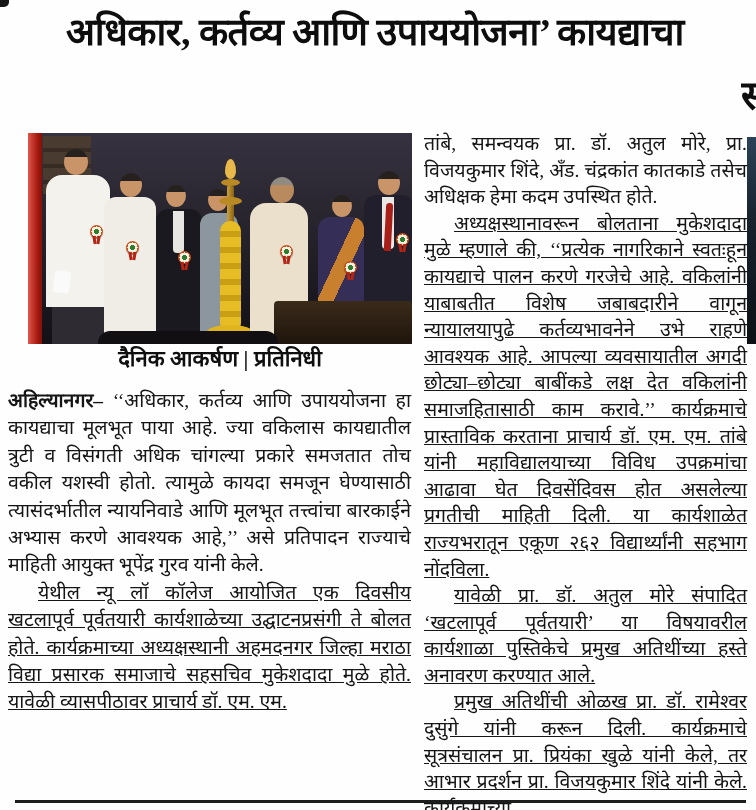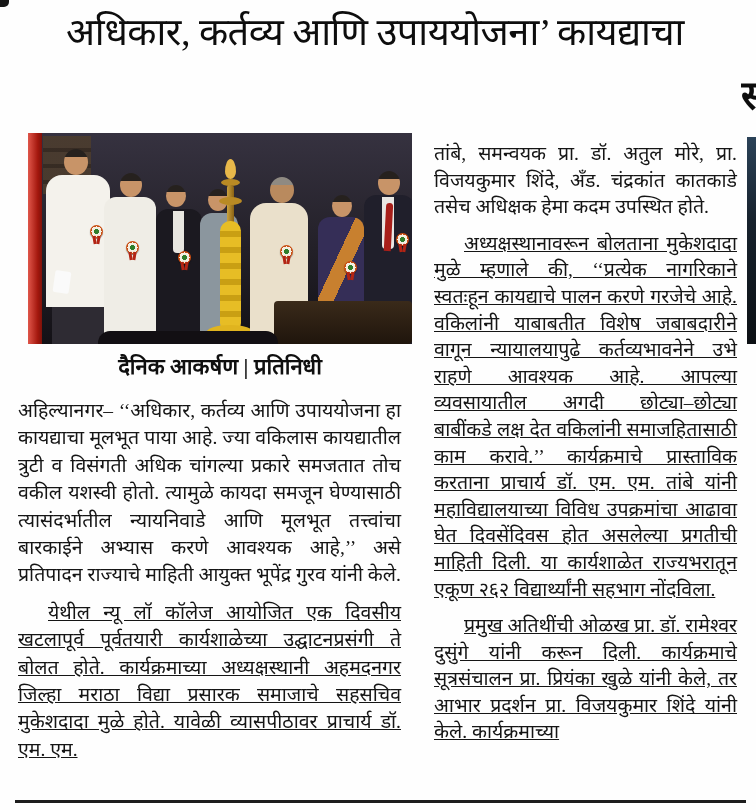--- a/index.html
+++ b/index.html
@@ -5,21 +5,21 @@
   html,body{margin:0;padding:0;}
   body{
     width:756px;height:810px;position:relative;overflow:hidden;
     background:#fefefe;
     font-family:"Liberation Serif","DejaVu Serif",serif;
     color:#121212;
   }
   .abs{position:absolute;}
   
   .headline{left:0;top:4px;width:750px;text-align:center;
-    font-weight:400;font-size:38px;line-height:57px;color:#0d0d0d;letter-spacing:-0.5px;}
+    font-weight:700;font-size:38px;line-height:57px;color:#0d0d0d;letter-spacing:-0.5px;}
   .edge-glyph-clip{left:741px;top:66px;width:15px;height:58px;overflow:hidden;
     font-weight:700;font-size:40px;color:#0d0d0d;}
   .corner-mark{left:0;top:0;width:9px;height:7px;background:#161616;border-radius:0 0 5px 0;}
   
   .photo{left:28px;top:133px;width:384px;height:211px;overflow:hidden;
     background:linear-gradient(180deg,#363240 0%,#232028 55%,#131116 100%);}
   .red-strip{left:0;top:0;width:14px;height:211px;
     background:linear-gradient(90deg,#e0564a,#a3170d 70%,#7e120a);}
   .crates{left:15px;top:3px;width:48px;height:58px;opacity:.85;
     background:repeating-linear-gradient(180deg,#4d3d2d 0 12px,#382b1f 12px 16px);}
@@ -27,28 +27,28 @@
     background:linear-gradient(180deg,#26211e 0 32%,#c89468 32%);}
   .head.grey{background:linear-gradient(180deg,#8f8a82 0 30%,#b98a5e 30%);}
   .torso{position:absolute;border-radius:12px 12px 0 0;}
   .badge{position:absolute;width:13px;height:13px;border-radius:50%;
     background:radial-gradient(circle,#2f7d2a 0 30%,#f3efe2 30% 55%,#c94d12 55% 100%);
     box-shadow:0 1px 1px rgba(0,0,0,.5);}
   .badge::before,.badge::after{content:'';position:absolute;top:11px;width:3px;height:8px;background:#b32414;}
   .badge::before{left:3px;transform:rotate(-10deg);}
   .badge::after{left:7px;transform:rotate(10deg);}
   
-  .caption{left:28px;top:350px;width:384px;text-align:center;
+  .caption{left:28px;top:342px;width:384px;text-align:center;
     font-weight:700;font-size:22px;color:#0f0f0f;}
   .col{position:absolute;text-align:justify;font-size:19.5px;color:#151515;}
-  .col p{margin:10px;}
+  .col p{margin:0;}
   .col-left{left:8px;top:387px;width:403px;line-height:27.4px;}
   .col-right{left:424px;top:131px;width:323px;line-height:26.6px;}
   .indent{text-indent:30px;text-decoration:underline;}
-  .dateline{font-weight:400;}
+  .dateline{font-weight:700;}
   .bottom-rule{left:15px;top:800px;width:731px;height:3px;background:#1d1d1d;}
   .edge-sliver{left:747px;top:137px;width:9px;height:207px;
     background:linear-gradient(180deg,#2b4258 0%,#17222d 40%,#0c1014 100%);}
 </style>
 </head>
 <body>
 
 <div class="abs corner-mark"></div>
 
 <div class="abs headline">
@@ -126,17 +126,18 @@
 <div class="abs caption">दैनिक आकर्षण | प्रतिनिधी</div>
 
 <div class="abs col col-left">
   <p><span class="dateline">अहिल्यानगर–</span> <span>‘‘अधिकार, कर्तव्य आणि उपाययोजना हा कायद्याचा मूलभूत पाया आहे. ज्या वकिलास कायद्यातील त्रुटी व विसंगती अधिक चांगल्या प्रकारे समजतात तोच वकील यशस्वी होतो. त्यामुळे कायदा समजून घेण्यासाठी त्यासंदर्भातील न्यायनिवाडे आणि मूलभूत तत्त्वांचा बारकाईने अभ्यास करणे आवश्यक आहे,’’ असे प्रतिपादन राज्याचे माहिती आयुक्त भूपेंद्र गुरव यांनी केले.</span></p>
   <p class="indent">येथील न्यू लॉ कॉलेज आयोजित एक दिवसीय खटलापूर्व पूर्वतयारी कार्यशाळेच्या उद्घाटनप्रसंगी ते बोलत होते. कार्यक्रमाच्या अध्यक्षस्थानी अहमदनगर जिल्हा मराठा विद्या प्रसारक समाजाचे सहसचिव मुकेशदादा मुळे होते. यावेळी व्यासपीठावर प्राचार्य डॉ. एम. एम.</p>
 </div>
 
 <div class="abs col col-right">
   <p>तांबे, समन्वयक प्रा. डॉ. अतुल मोरे, प्रा. विजयकुमार शिंदे, अँड. चंद्रकांत कातकाडे तसेच अधिक्षक हेमा कदम उपस्थित होते.</p>
   <p class="indent">अध्यक्षस्थानावरून बोलताना मुकेशदादा मुळे म्हणाले की, ‘‘प्रत्येक नागरिकाने स्वतःहून कायद्याचे पालन करणे गरजेचे आहे. वकिलांनी याबाबतीत विशेष जबाबदारीने वागून न्यायालयापुढे कर्तव्यभावनेने उभे राहणे आवश्यक आहे. आपल्या व्यवसायातील अगदी छोट्या–छोट्या बाबींकडे लक्ष देत वकिलांनी समाजहितासाठी काम करावे.’’ कार्यक्रमाचे प्रास्ताविक करताना प्राचार्य डॉ. एम. एम. तांबे यांनी महाविद्यालयाच्या विविध उपक्रमांचा आढावा घेत दिवसेंदिवस होत असलेल्या प्रगतीची माहिती दिली. या कार्यशाळेत राज्यभरातून एकूण २६२ विद्यार्थ्यांनी सहभाग नोंदविला.</p>
+  <p class="indent">यावेळी प्रा. डॉ. अतुल मोरे संपादित ‘खटलापूर्व पूर्वतयारी’ या विषयावरील कार्यशाळा पुस्तिकेचे प्रमुख अतिथींच्या हस्ते अनावरण करण्यात आले.</p>
   <p class="indent">प्रमुख अतिथींची ओळख प्रा. डॉ. रामेश्वर दुसुंगे यांनी करून दिली. कार्यक्रमाचे सूत्रसंचालन प्रा. प्रियंका खुळे यांनी केले, तर आभार प्रदर्शन प्रा. विजयकुमार शिंदे यांनी केले. कार्यक्रमाच्या</p>
 </div>
 
 <div class="abs bottom-rule"></div>
 <div class="abs edge-sliver"></div>
 
 </body></html>

